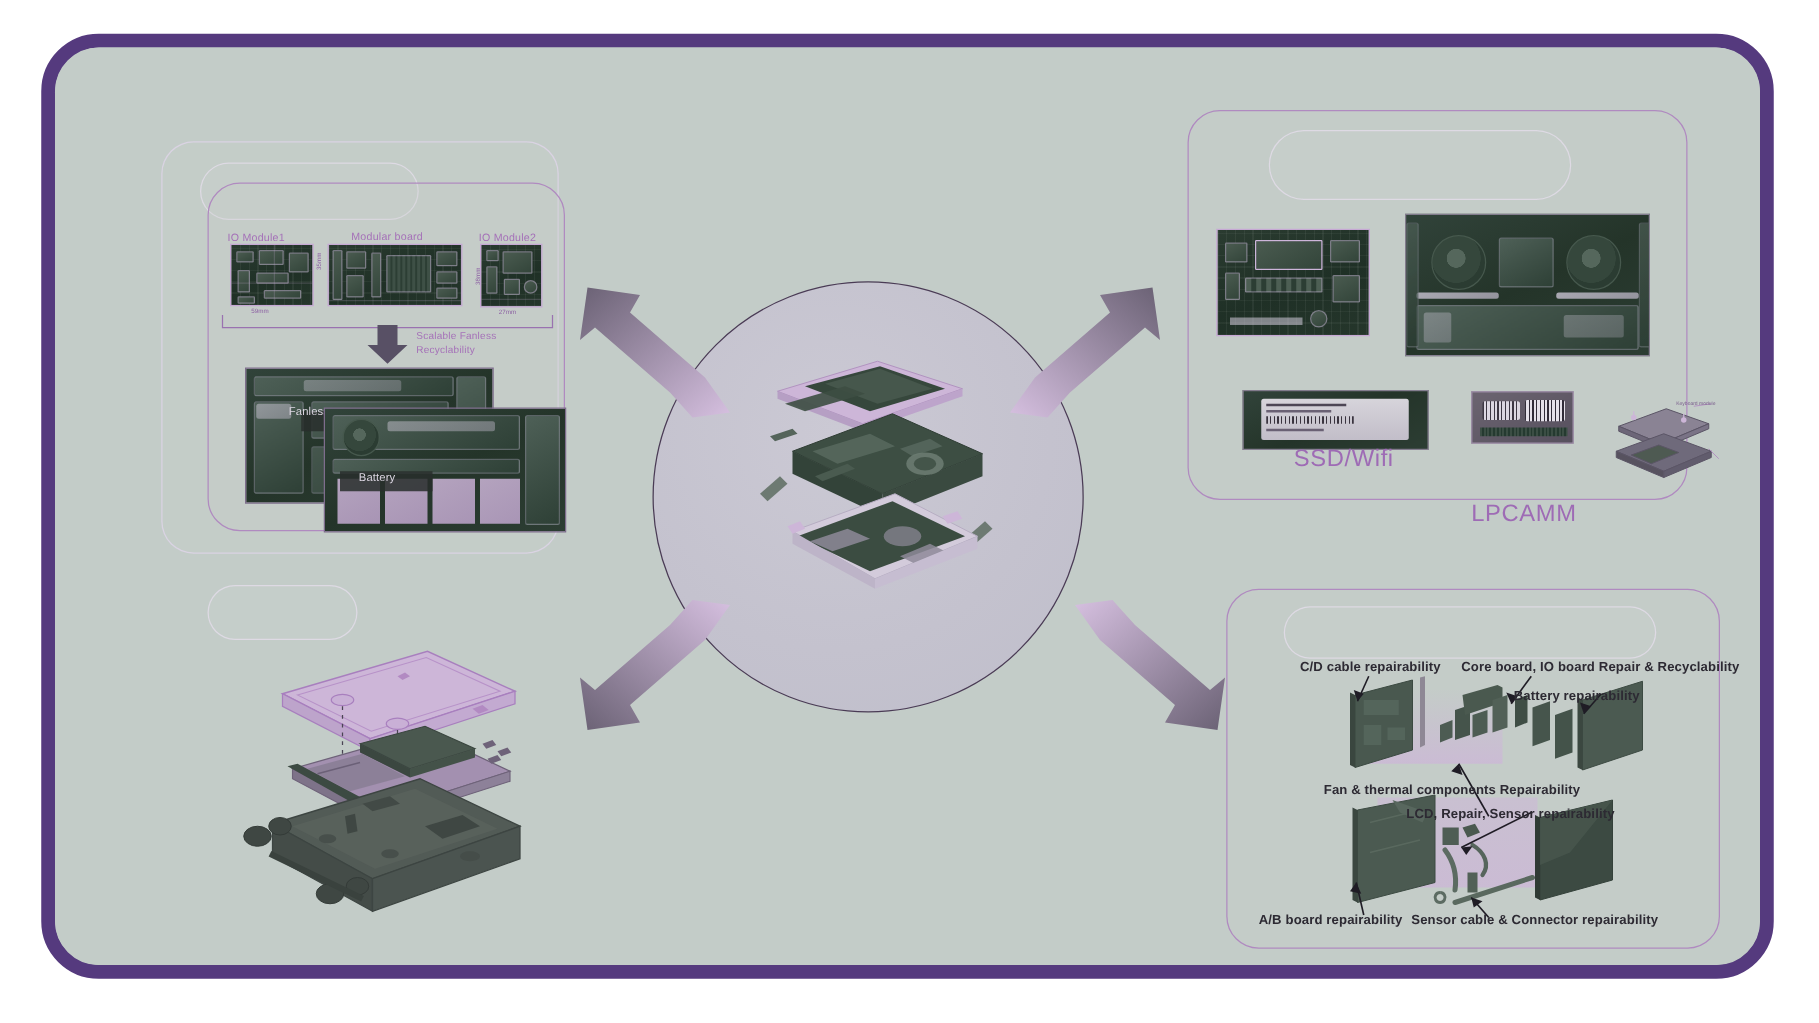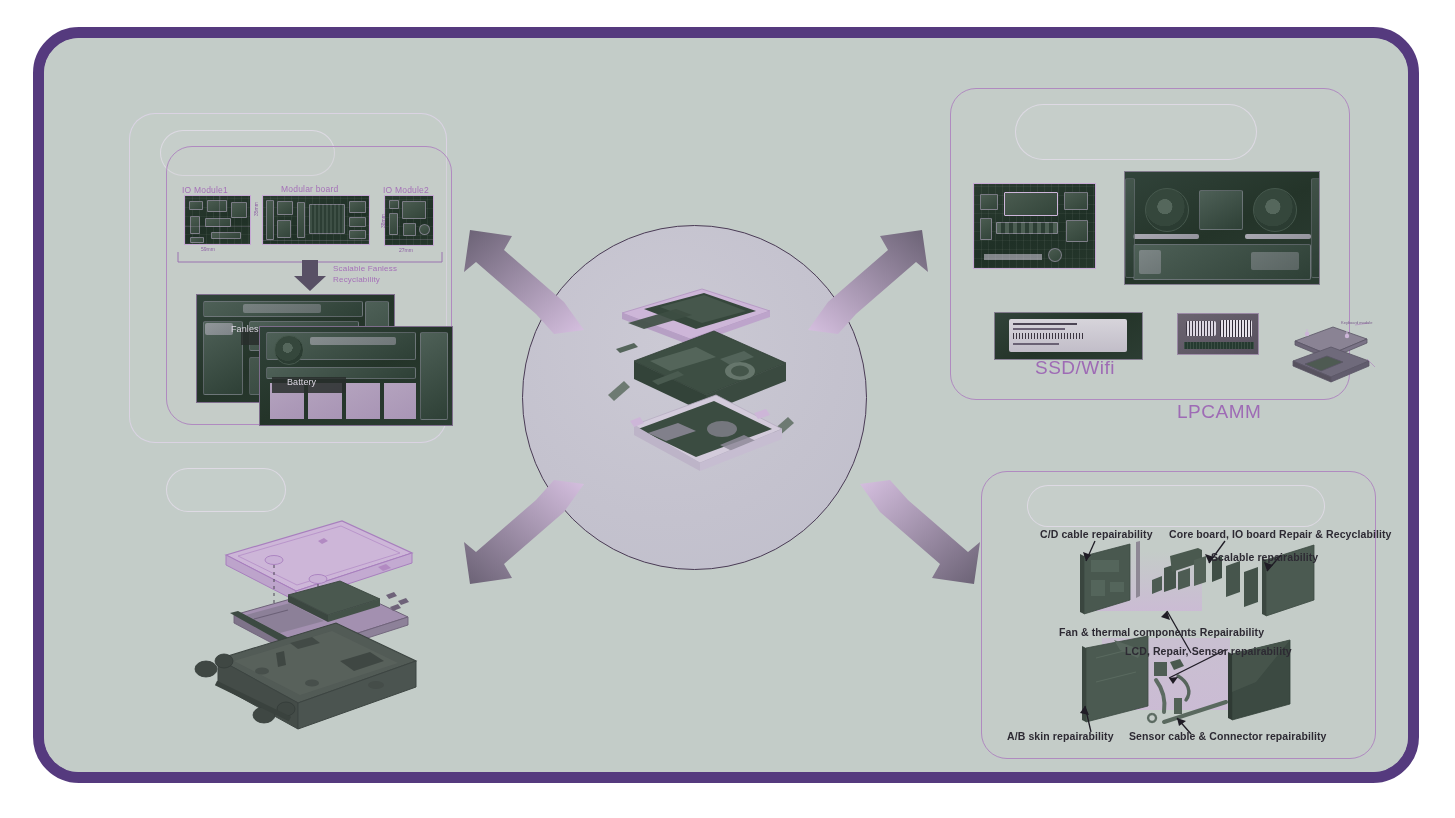--- a/index.html
+++ b/index.html
@@ -423,24 +423,24 @@
           <g fill="#1f1c25">
             <path d="M46,70 L50,79 L41,77 Z"></path>
             <path d="M130,42 L139,41 L134,48 Z"></path>
             <path d="M138,82 L147,85 L140,90 Z"></path>
           </g>
         </svg>
       </div>
 
       <div class="lbl-rep" style="left:996px; top:490px;">C/D cable  repairability</div>
       <div class="lbl-rep" style="left:1125px; top:490px;">Core board, IO board Repair &amp; Recyclability</div>
-      <div class="lbl-rep" style="left:1167px; top:513px;">Scalable  repairability</div>
+      <div class="lbl-rep" style="left:1167px; top:513px;">Battery  repairability</div>
       <div class="lbl-rep" style="left:1015px; top:588px;">Fan &amp; thermal components  Repairability</div>
       <div class="lbl-rep" style="left:1081px; top:607px;">LCD, Repair, Sensor  repairability</div>
-      <div class="lbl-rep" style="left:963px; top:692px;">A/B skin   repairability</div>
+      <div class="lbl-rep" style="left:963px; top:692px;">A/B board   repairability</div>
       <div class="lbl-rep" style="left:1085px; top:692px;">Sensor cable &amp; Connector repairability</div>
 
       <div class="ghost-pill" style="left:122px; top:430px; width:120px; height:44px;"></div>
       <div class="iso" style="left:150px; top:465px;">
         <svg width="290" height="250" viewBox="0 0 290 250">
 
           <g>
             <path d="M32,52 L148,18 L218,50 L102,88 Z" fill="#cdb6d8" stroke="#a87fbe" stroke-width="1.2"></path>
             <path d="M32,52 L32,62 L102,98 L102,88 Z" fill="#bda4cb" stroke="#a87fbe" stroke-width="1"></path>
             <path d="M102,88 L218,50 L218,60 L102,98 Z" fill="#c3aad1" stroke="#a87fbe" stroke-width="1"></path>

